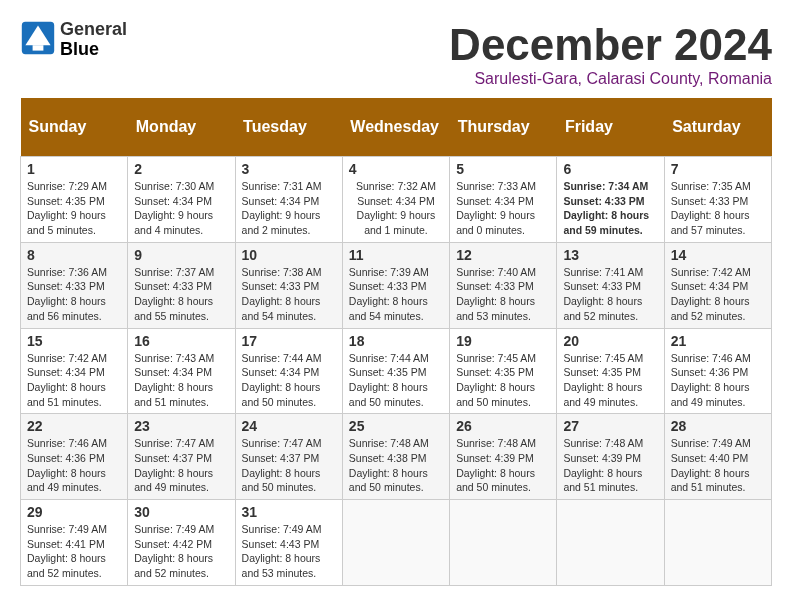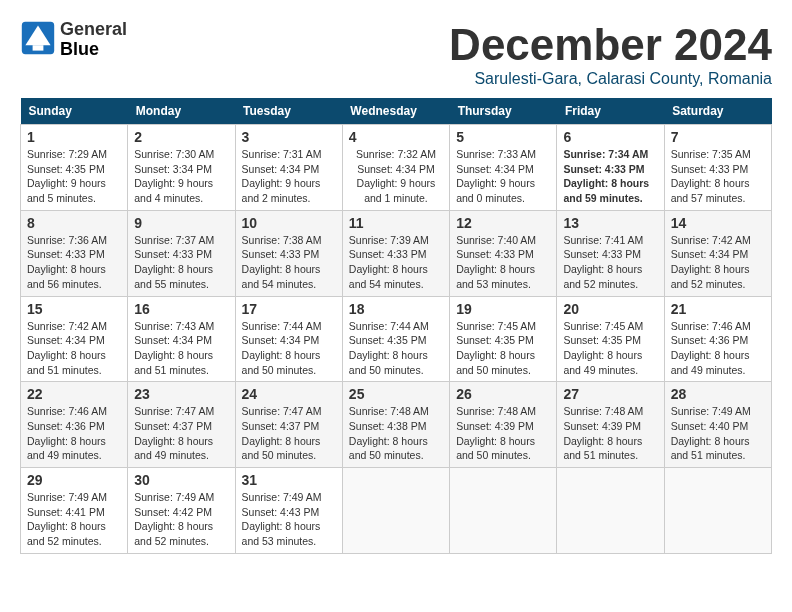--- a/index.html
+++ b/index.html
@@ -35,33 +35,33 @@
     .title-area {
       text-align: right;
     }
     .main-title {
       font-size: 44px;
       font-weight: bold;
       color: #333;
     }
     .subtitle {
       font-size: 16px;
-      color: #0c4a6e;
+      color: #701a75;
     }
     .calendar {
       width: 100%;
       border-collapse: collapse;
       font-size: 11px;
     }
     .calendar thead th {
-      background-color: #0c4a6e;
+      background-color: #a16207;
       color: #fff;
       text-align: left;
-      padding: 6px 8px;
-      font-size: 12px;
+      padding: 20px 8px;
+      font-size: 16px;
       font-weight: bold;
     }
     .calendar tbody td {
       border: 1px solid #ccc;
       vertical-align: top;
       padding: 4px 6px;
       width: 14.28%;
       min-height: 80px;
       background: #fff;
     }
@@ -122,21 +122,21 @@
         <td>
           <span class="day-number">1</span>
           <div class="day-info" style="white-space: pre-line;">Sunrise: 7:29 AM
 Sunset: 4:35 PM
 Daylight: 9 hours
 and 5 minutes.</div>
         </td>
         <td>
           <span class="day-number">2</span>
           <div class="day-info" style="white-space: pre-line;">Sunrise: 7:30 AM
-Sunset: 3:34 PM
+Sunset: 4:34 PM
 Daylight: 9 hours
 and 4 minutes.</div>
         </td>
         <td>
           <span class="day-number">3</span>
           <div class="day-info" style="white-space: pre-line;">Sunrise: 7:31 AM
 Sunset: 4:34 PM
 Daylight: 9 hours
 and 2 minutes.</div>
         </td>

